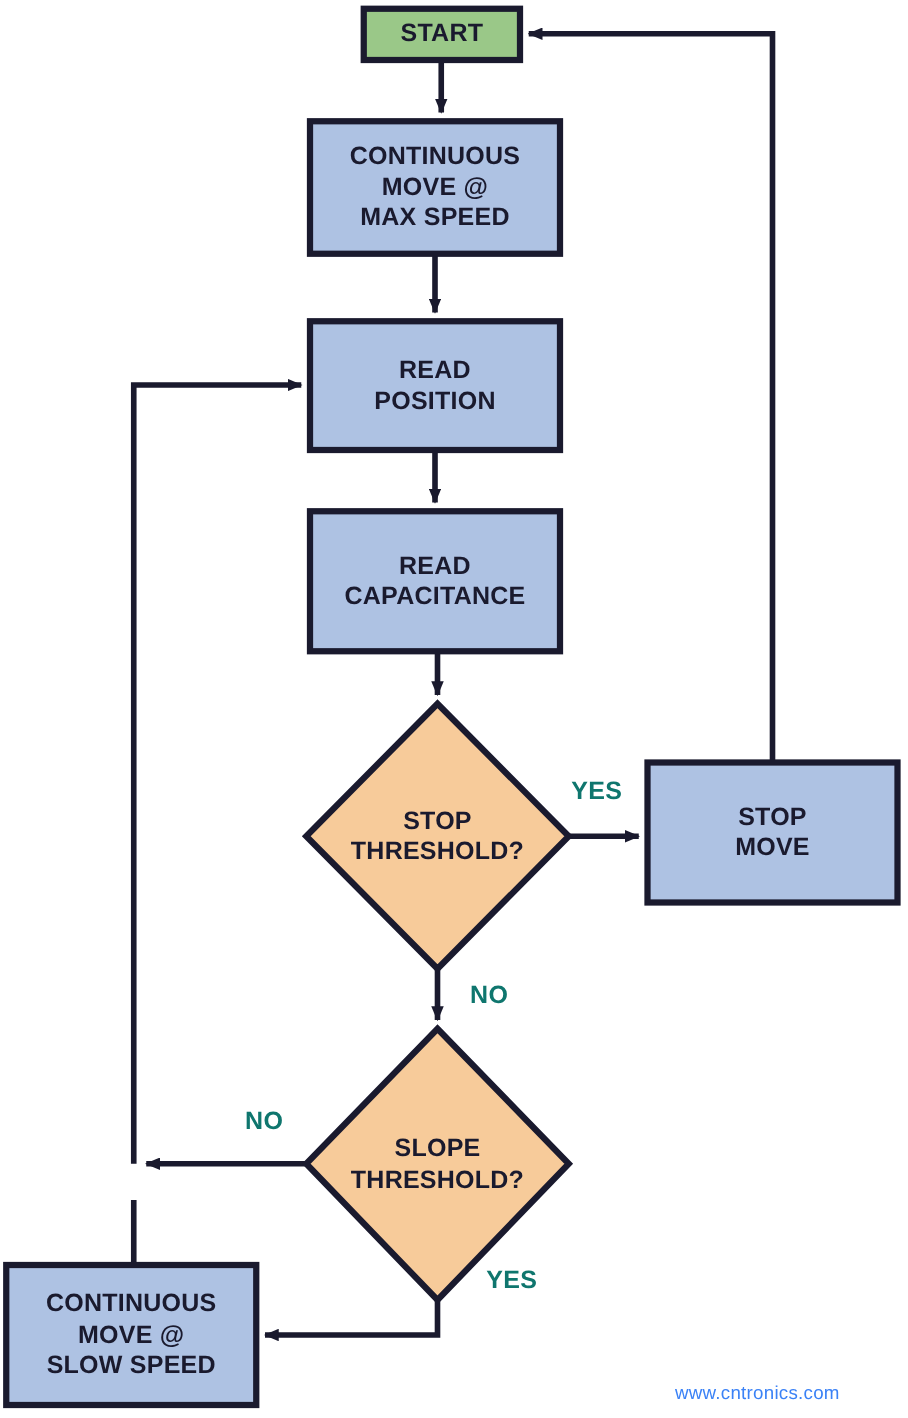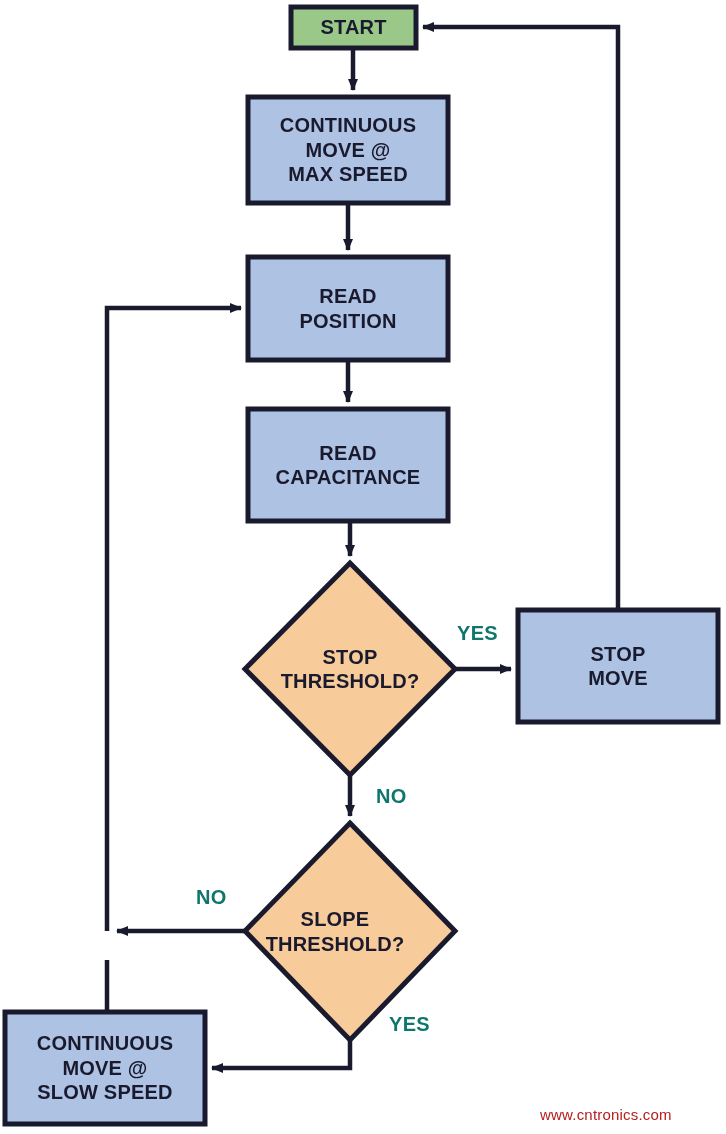--- a/index.html
+++ b/index.html
@@ -46,21 +46,21 @@
   .edge-label {
     position: absolute;
     font-weight: bold;
     font-size: 20px;
     color: #0f766e;
     letter-spacing: 0.3px;
   }
   .watermark {
     position: absolute;
     font-size: 15px;
-    color: #b91c1c;
+    color: #3b82f6;
     letter-spacing: 0.2px;
     font-weight: normal;
   }
 </style>
 </head>
 <body>
 
 <div id="flowchart-root">
 
   <svg id="flow-svg" viewBox="0 0 726 1134" xmlns="http://www.w3.org/2000/svg">
@@ -124,21 +124,21 @@
 
   <div class="node-label box-label" style="left:248px; top:409px; width:200px; height:112px;">READ
 CAPACITANCE</div>
 
   <div class="node-label diamond-label" style="left:245px; top:563px; width:210px; height:212px;">STOP
 THRESHOLD?</div>
 
   <div class="node-label box-label" style="left:518px; top:610px; width:200px; height:112px;">STOP
 MOVE</div>
 
-  <div class="node-label diamond-label" style="left:230px; top:823px; width:210px; height:217px;">SLOPE
+  <div class="node-label diamond-label" style="left:245px; top:823px; width:210px; height:217px;">SLOPE
 THRESHOLD?</div>
 
   <div class="node-label box-label" style="left:5px; top:1012px; width:200px; height:112px;">CONTINUOUS
 MOVE @
 SLOW SPEED</div>
 
   <div class="edge-label" style="left:457px; top:622px;">YES</div>
 
   <div class="edge-label" style="left:376px; top:785px;">NO</div>
 

